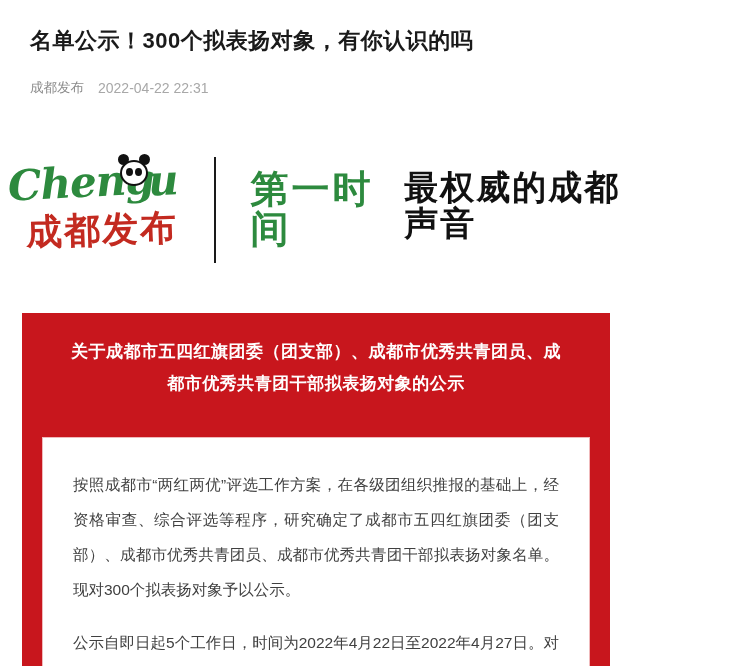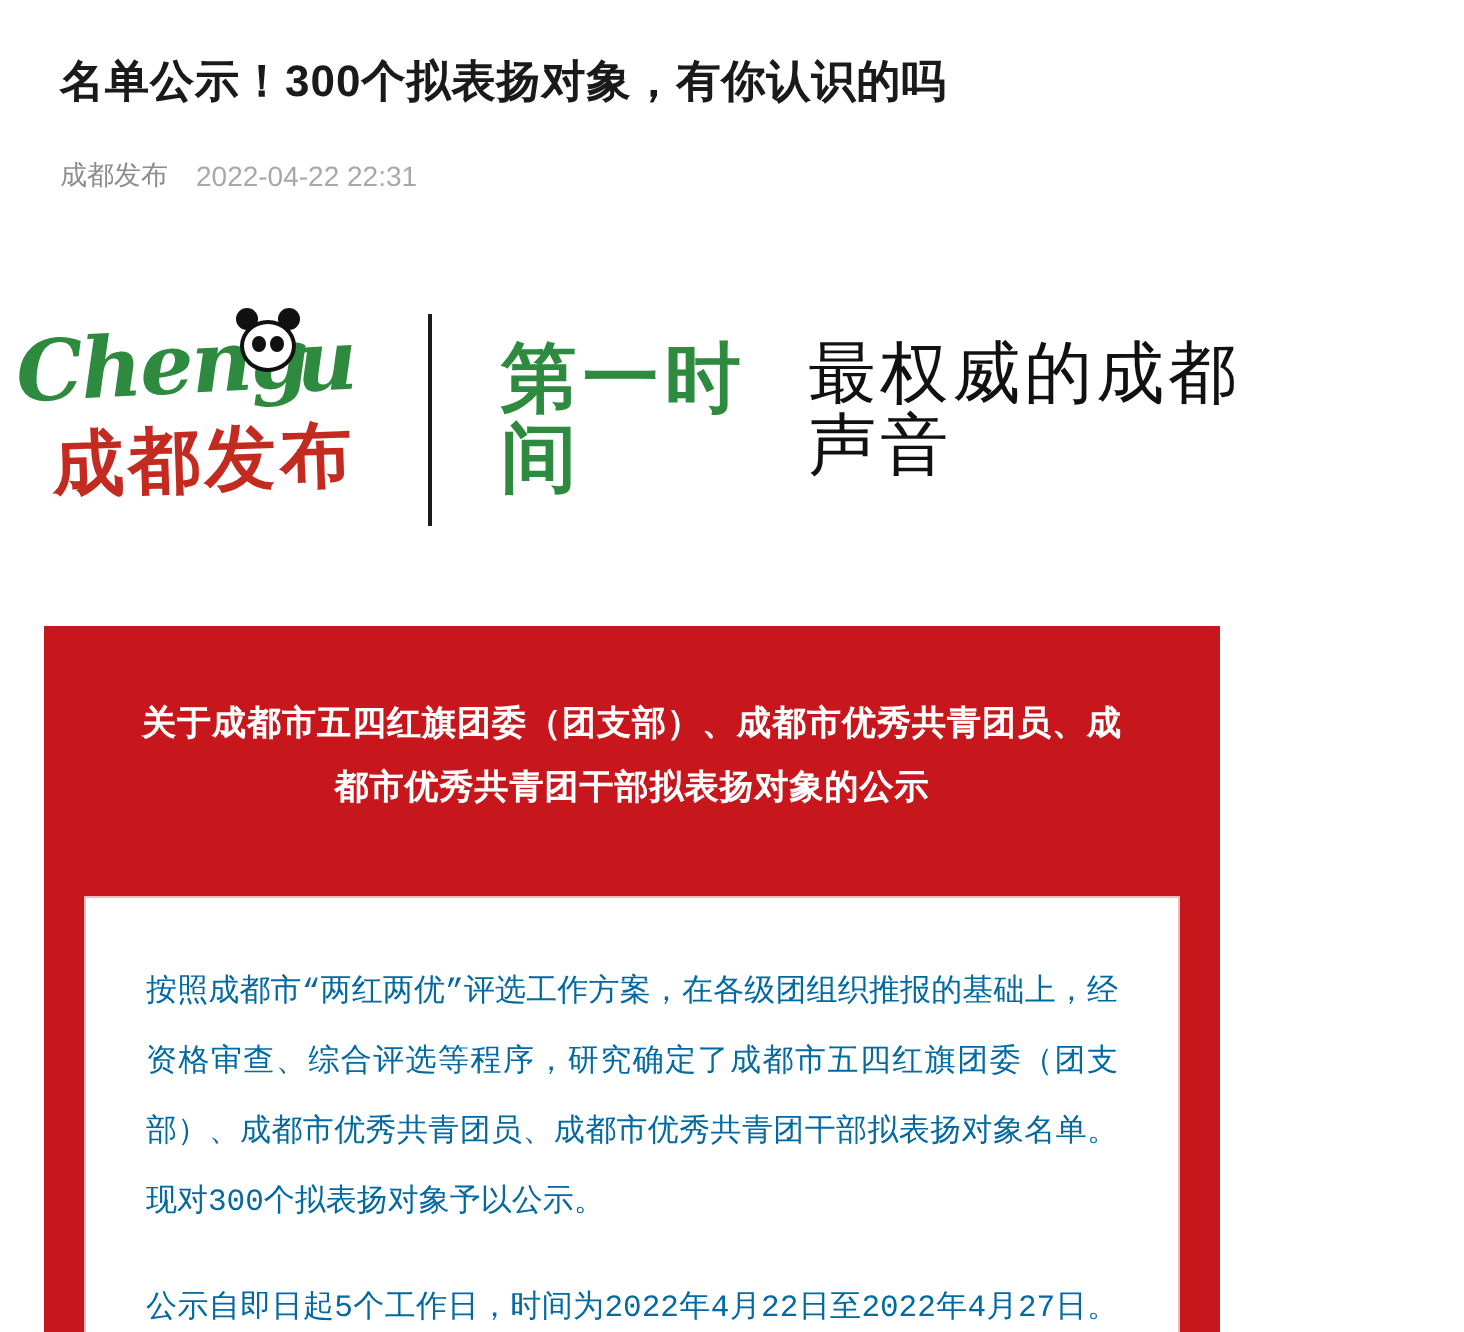--- a/index.html
+++ b/index.html
@@ -151,33 +151,33 @@
   .slogan-top {
     font-size: 38px;
     font-weight: bold;
     color: #2d8a3e;
     font-family: "DejaVu Sans", sans-serif;
     letter-spacing: 3px;
     line-height: 1.05;
   }
   .slogan-bottom {
     font-size: 34px;
-    font-weight: normal;
+    font-weight: bold;
     color: #111;
     font-family: "DejaVu Serif", serif;
     letter-spacing: 2px;
     line-height: 1.05;
     margin-left: 16px;
   }
 
   
   .notice {
     margin: 28px 22px 0 22px;
     background: #c8161d;
-    padding: 33px 44px 24px 44px;
+    padding: 22px 44px 24px 44px;
     box-sizing: border-box;
   }
   .notice-title {
     color: #ffffff;
     font-size: 17px;
     font-weight: bold;
     line-height: 1.9;
     text-align: center;
     letter-spacing: 0.5px;
     font-family: "DejaVu Sans", sans-serif;
@@ -186,24 +186,24 @@
     margin: 0 22px;
     background: #ffffff;
     border: 1px solid #f0b9bb;
     padding: 30px 30px 10px 30px;
     box-sizing: border-box;
     position: relative;
   }
   .body-para {
     font-size: 15.5px;
     line-height: 2.25;
-    color: #0369a1;
+    color: #404040;
     text-align: justify;
     margin: 0 0 18px 0;
-    font-family: Liberation Mono, monospace;
+    font-family: Liberation Sans, sans-serif;
     text-indent: 0;
   }
   .red-wrap {
     background: #c8161d;
     margin: 0 22px;
     padding: 14px 0 0 0;
   }
   .red-wrap .body-card { margin: 0 20px; }
 </style>
 </head>

